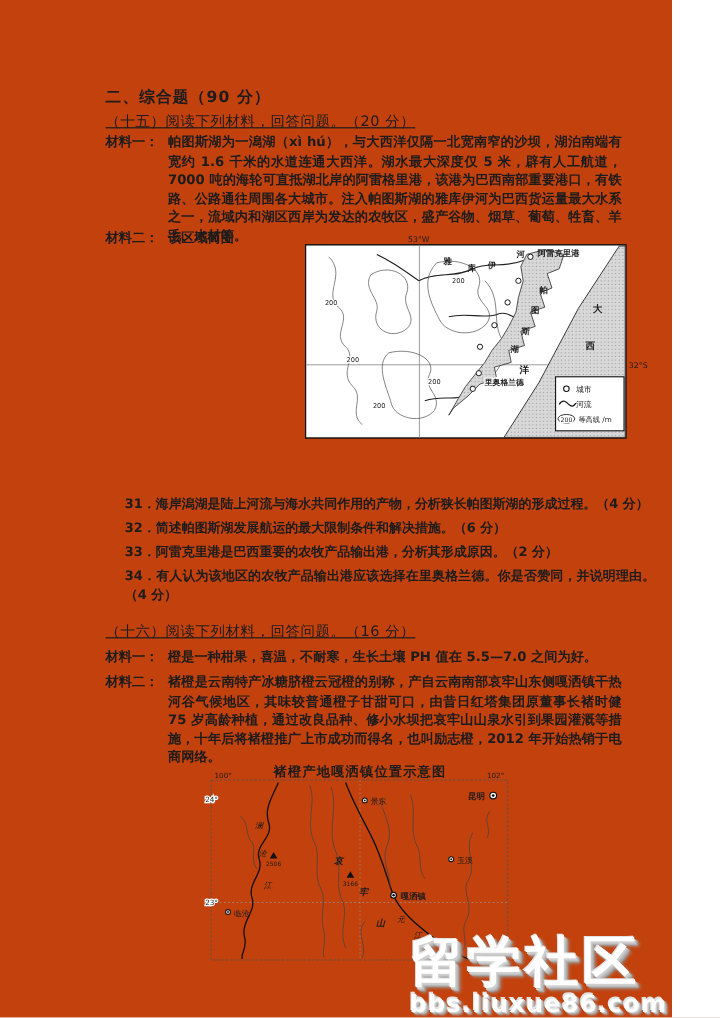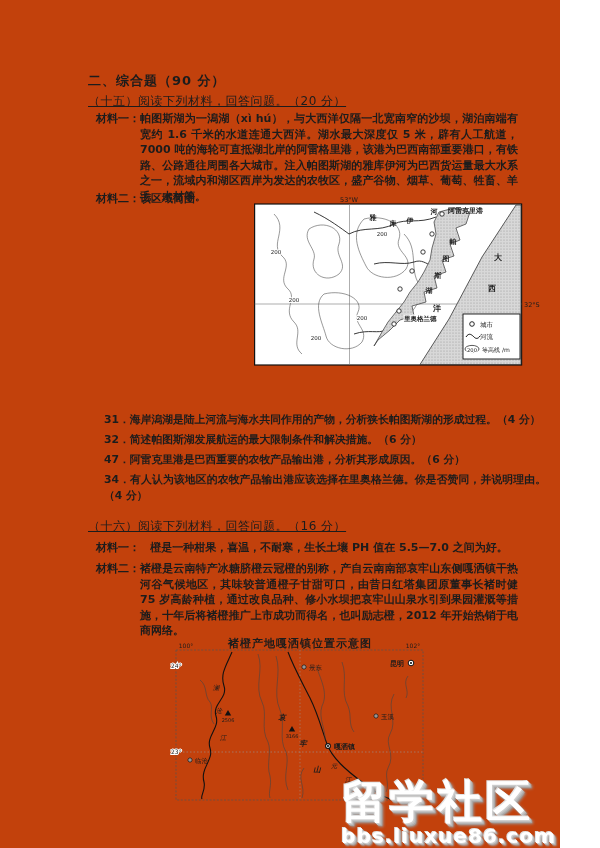--- a/index.html
+++ b/index.html
@@ -3,21 +3,21 @@
 <meta charset="utf-8">
 <style>
   html,body{margin:0;padding:0;background:#fff;}
   .page{
     position:relative;width:560px;height:848px;background:#c2410c;overflow:hidden;
     font-family:"DejaVu Sans","Liberation Sans",sans-serif;color:#1c1c1c;
   }
   .h-main{position:absolute;left:88px;top:72px;font-size:13px;font-weight:600;letter-spacing:1px;}
   .h-sub{position:absolute;left:88px;font-size:12px;font-weight:500;letter-spacing:0.5px;text-decoration:underline;}
   .material{position:absolute;left:88px;width:430px;display:flex;}
-  .material .mlabel{flex:0 0 52px;font-weight:700;font-size:11px;line-height:15.5px;white-space:nowrap;text-align:right;}
+  .material .mlabel{flex:0 0 52px;font-weight:700;font-size:11px;line-height:15.5px;white-space:nowrap;}
   .material .mbody{flex:1;font-weight:600;font-size:11px;line-height:15.5px;text-align:justify;}
   .questions{position:absolute;left:104px;top:412px;width:442px;}
   .question{font-size:10.8px;font-weight:600;line-height:16px;margin-bottom:4px;text-align:justify;}
   .mapwrap{position:absolute;}
   .map2-title{position:absolute;left:150px;top:636px;width:300px;text-align:center;
     font-size:11px;font-weight:700;letter-spacing:1px;}
   .watermark{position:absolute;right:4px;bottom:2px;line-height:1;}
   .wm1{
     font-size:45px;font-weight:700;letter-spacing:3px;color:#ffffff;
     text-shadow:-1px -1px 0 #e2e2e2,1px 1px 0 #cfcfcf,2px 2px 0 #bdbdbd,3px 3px 1px #ababab,4px 4px 3px #9a9a9a;
@@ -128,29 +128,29 @@
         <ellipse cx="218" cy="155" rx="7" ry="3.6" fill="none" stroke="#111" stroke-width="0.7"></ellipse>
         <text x="218" y="157.5" font-size="5.2" text-anchor="middle" class="halo">200</text>
         <text x="228" y="158" font-size="6">等高线 /m</text>
       </g>
     </svg>
   </div>
 
   <div class="questions">
     <div class="question">31．海岸潟湖是陆上河流与海水共同作用的产物，分析狭长帕图斯湖的形成过程。（4 分）</div>
     <div class="question">32．简述帕图斯湖发展航运的最大限制条件和解决措施。（6 分）</div>
-    <div class="question">47．阿雷克里港是巴西重要的农牧产品输出港，分析其形成原因。（6 分）</div>
+    <div class="question">33．阿雷克里港是巴西重要的农牧产品输出港，分析其形成原因。（2 分）</div>
     <div class="question">34．有人认为该地区的农牧产品输出港应该选择在里奥格兰德。你是否赞同，并说明理由。（4 分）</div>
   </div>
 
   <div class="h-sub" style="top:518px;">（十六）阅读下列材料，回答问题。（16 分）</div>
 
   <div class="material" style="top:540px;">
     <div class="mlabel">材料一：</div>
-    <div class="mbody" style="text-align:center;">橙是一种柑果，喜温，不耐寒，生长土壤 PH 值在 5.5—7.0 之间为好。</div>
+    <div class="mbody" style="text-align:left;">橙是一种柑果，喜温，不耐寒，生长土壤 PH 值在 5.5—7.0 之间为好。</div>
   </div>
 
   <div class="material" style="top:561px;">
     <div class="mlabel">材料二：</div>
     <div class="mbody">褚橙是云南特产冰糖脐橙云冠橙的别称，产自云南南部哀牢山东侧嘎洒镇干热河谷气候地区，其味较普通橙子甘甜可口，由昔日红塔集团原董事长褚时健 75 岁高龄种植，通过改良品种、修小水坝把哀牢山山泉水引到果园灌溉等措施，十年后将褚橙推广上市成功而得名，也叫励志橙，2012 年开始热销于电商网络。</div>
   </div>
 
   <div class="map2-title">褚橙产地嘎洒镇位置示意图</div>
 
   <div class="mapwrap" style="left:170px;top:640px;">

